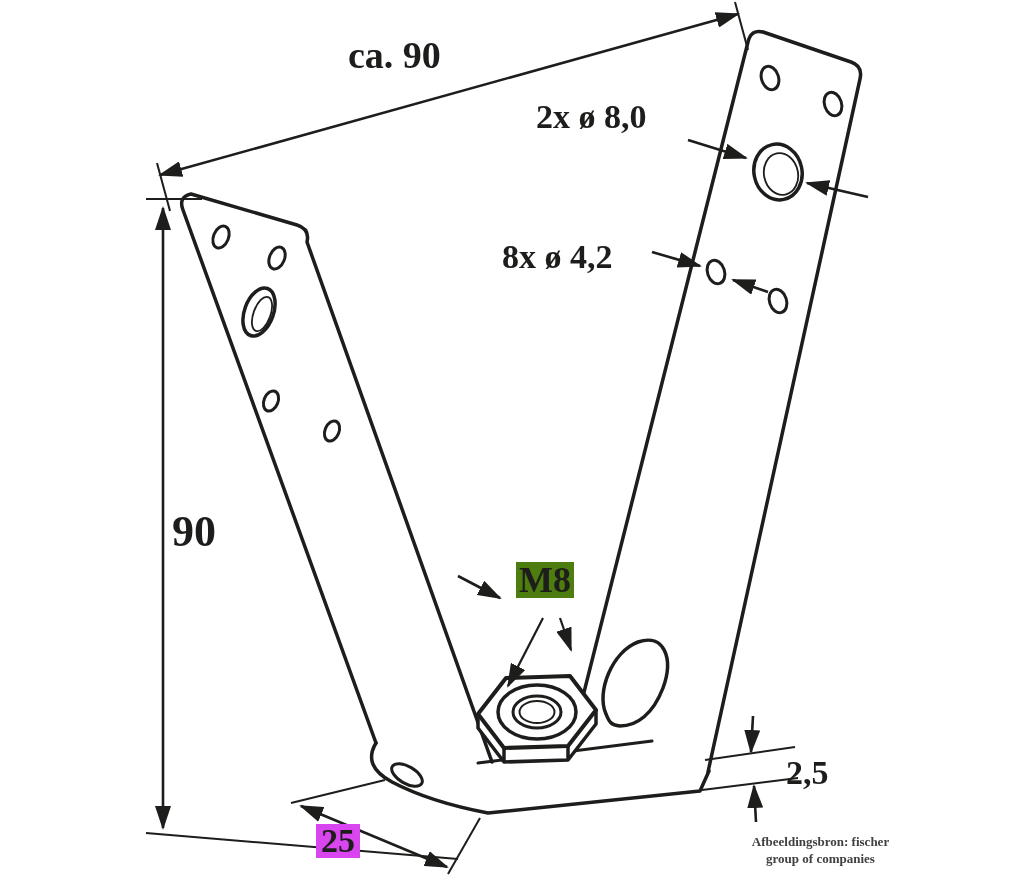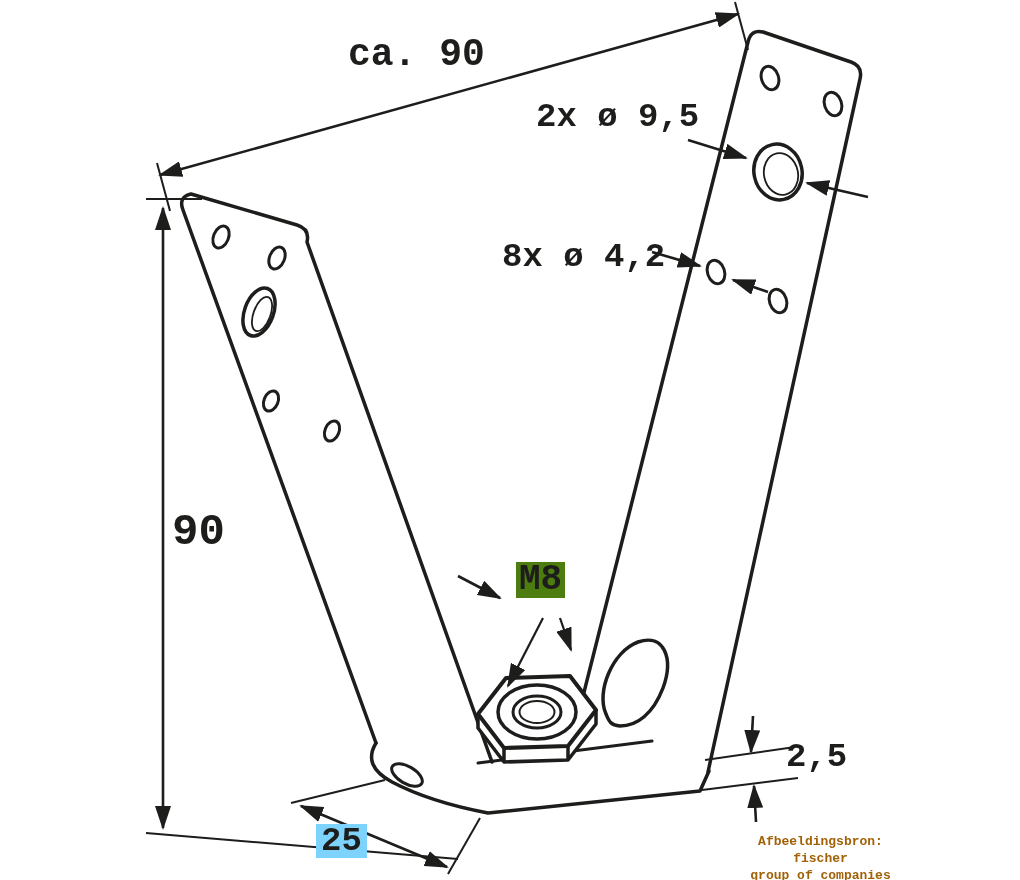--- a/index.html
+++ b/index.html
@@ -1,40 +1,40 @@
 <!DOCTYPE html>
 <html><head>
 <meta charset="utf-8">
 <style>
   html,body{margin:0;padding:0;background:#fff;}
   #stage{
     position:relative;
     width:1020px;height:880px;
     background:#fff;
-    font-family:Liberation Mono, monospace;
+    font-family:Liberation Serif, serif;
     overflow:hidden;
   }
   #drawing{position:absolute;left:0;top:0;}
   .dim-label{
     position:absolute;
     color:#1d1d1b;
     font-weight:700;
     white-space:nowrap;
     line-height:1;
   }
   .lbl-ca90{left:348px;top:36px;font-size:38px;}
   .lbl-d95{left:536px;top:100px;font-size:34px;}
   .lbl-d42{left:502px;top:216px;font-size:34px;margin-top:24px;}
   .lbl-90{left:172px;top:510px;font-size:44px;}
   .lbl-m8{left:516px;top:562px;font-size:36px;background:#4d7c0f;padding:0 3px;}
-  .lbl-25thick{left:786px;top:740px;font-size:34px;}
-  .lbl-25{left:316px;top:824px;font-size:34px;background:#7dd3fc;padding:0 5px;}
+  .lbl-25thick{left:786px;top:756px;font-size:34px;}
+  .lbl-25{left:316px;top:824px;font-size:34px;background:#d946ef;padding:0 5px;}
   .attribution{
     position:absolute;left:733px;top:834px;width:175px;
-    color:#a16207;font-size:13px;font-weight:600;text-align:center;line-height:1.3;
+    color:#404040;font-size:13px;font-weight:600;text-align:center;line-height:1.3;
   }
 </style>
 </head>
 <body>
 
 <div id="stage">
 
   <svg id="drawing" width="1020" height="880" viewBox="0 0 1020 880">
     <defs>
       <marker id="arr" viewBox="0 0 12 8" refX="11" refY="4" markerWidth="24" markerHeight="16" markerUnits="userSpaceOnUse" orient="auto-start-reverse">
@@ -111,21 +111,21 @@
       <line x1="753" y1="716" x2="751" y2="752" marker-end="url(#arr)"></line>
       <line x1="756" y1="822" x2="754" y2="786" marker-end="url(#arr)"></line>
 
       <line x1="385" y1="780" x2="291" y2="803" stroke-width="2"></line>
       <line x1="480" y1="818" x2="448" y2="874" stroke-width="2"></line>
       <line x1="301" y1="806" x2="447" y2="867" marker-start="url(#arr)" marker-end="url(#arr)"></line>
     </g>
   </svg>
 
   <div class="dim-label lbl-ca90">ca. 90</div>
-  <div class="dim-label lbl-d95">2x ø 9,5</div>
+  <div class="dim-label lbl-d95">2x ø 8,0</div>
   <div class="dim-label lbl-d42">8x ø 4,2</div>
   <div class="dim-label lbl-90">90</div>
   <div class="dim-label lbl-m8">M8</div>
   <div class="dim-label lbl-25thick">2,5</div>
   <div class="dim-label lbl-25">25</div>
 
   <div class="attribution">
     <div>Afbeeldingsbron: fischer</div>
     <div>group of companies</div>
   </div>

